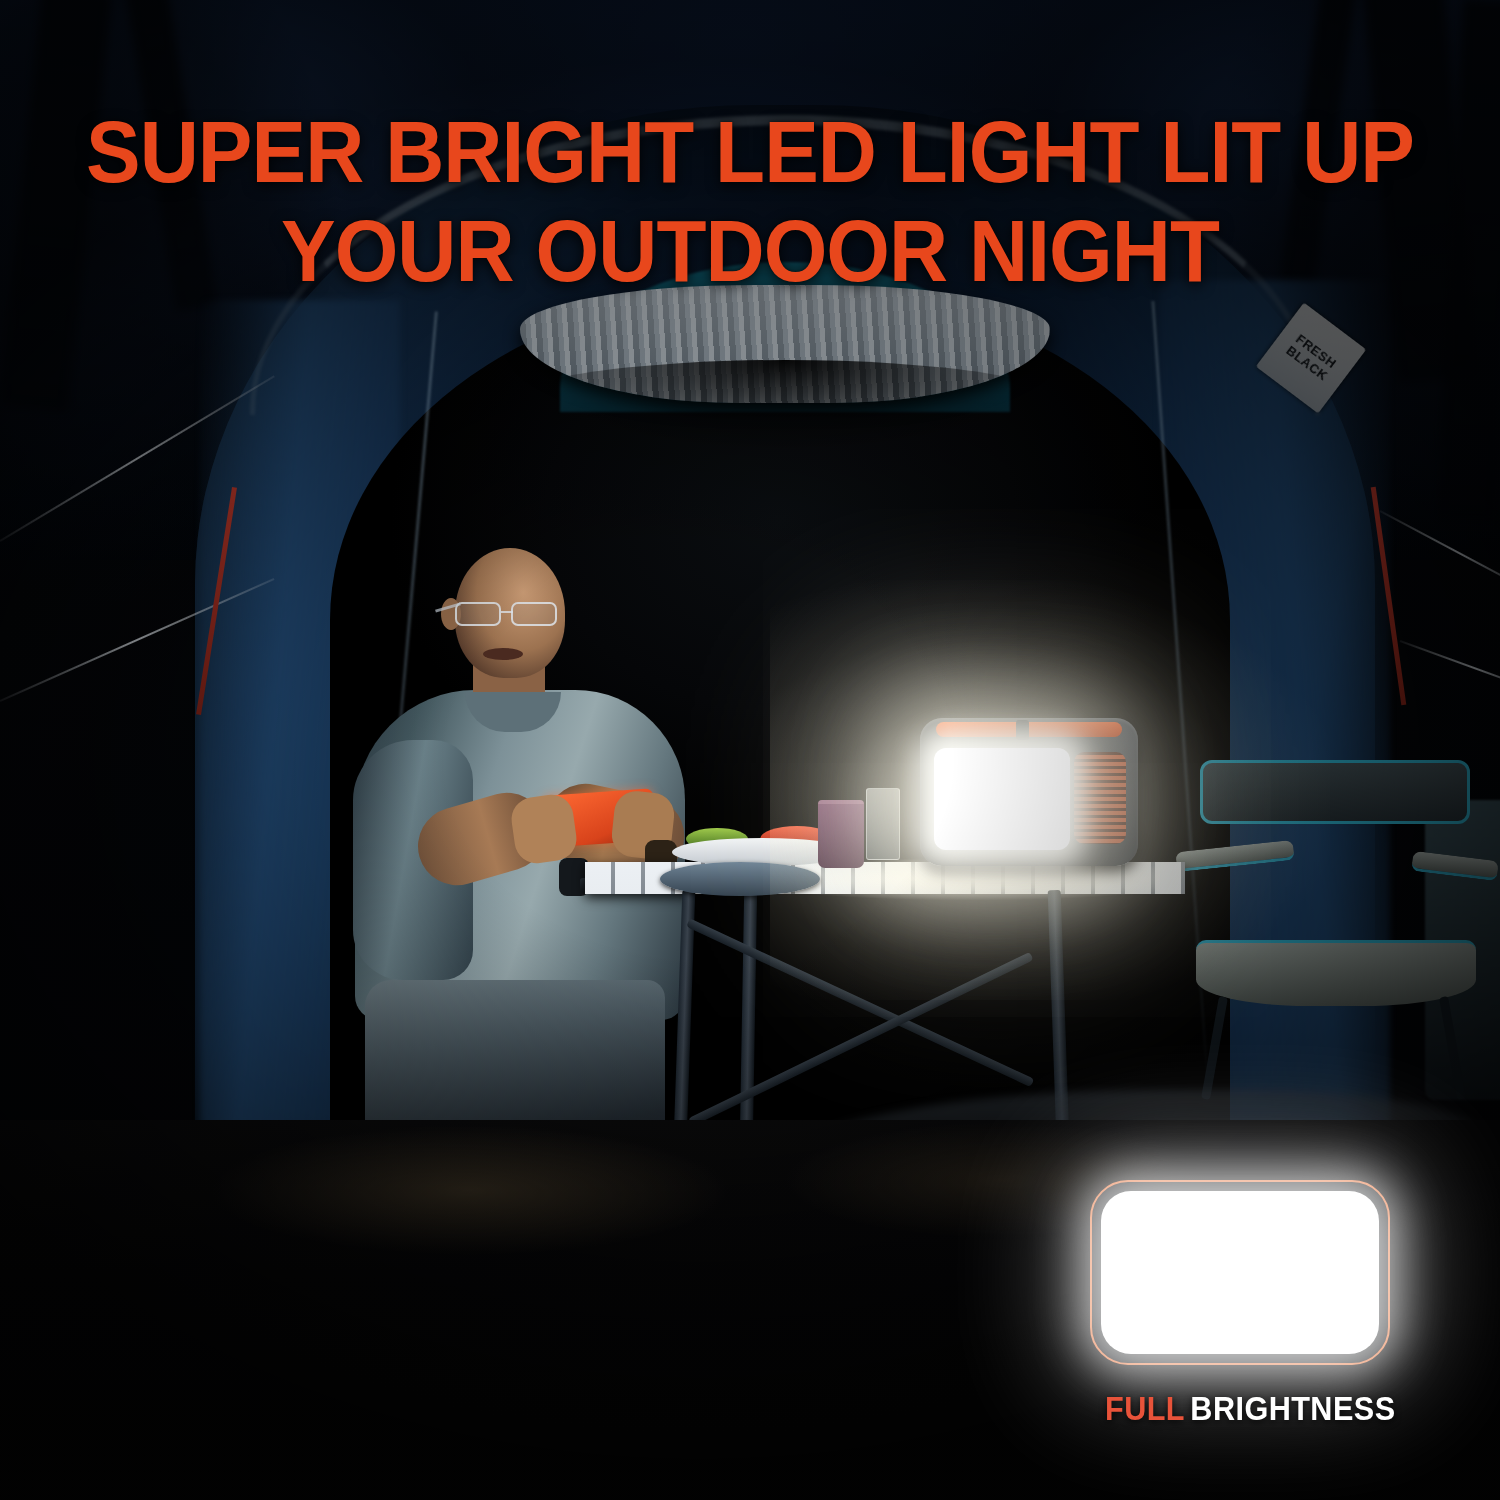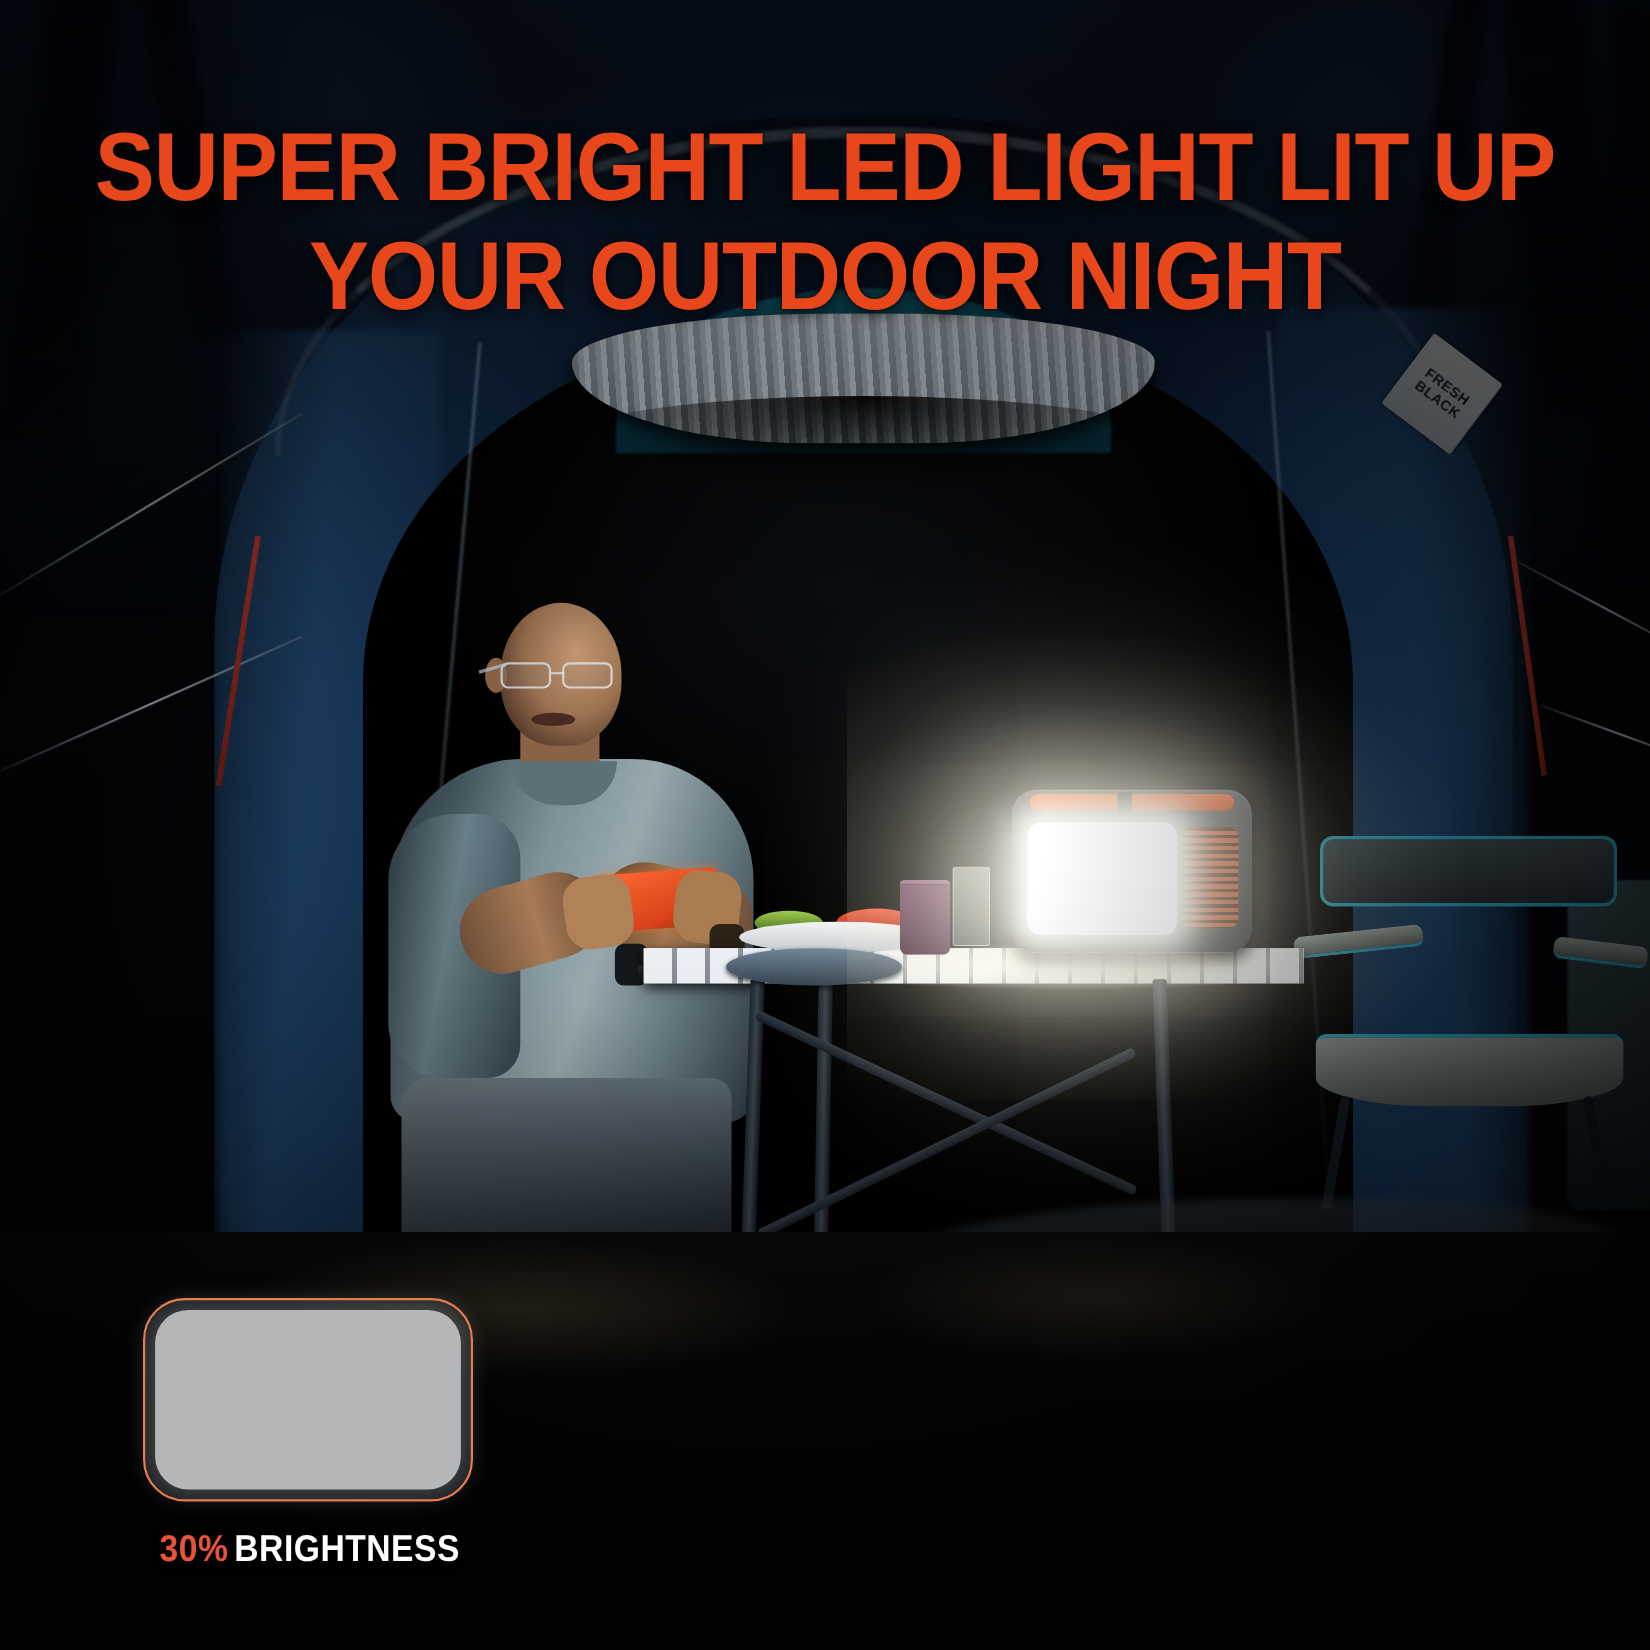--- a/index.html
+++ b/index.html
@@ -412,26 +412,26 @@
 
   <div class="ground-tarp"></div>
   <div class="ground"></div>
   <div class="scrim"></div>
 
   <h1 class="headline">SUPER BRIGHT LED LIGHT LIT UP
 YOUR OUTDOOR NIGHT</h1>
 
   <div class="swatch-row">
 
-    <div class="swatch-cell c1 sw-30">
+
+
+    <div class="swatch-cell c3 sw-full">
       <div class="swatch-outer">
         <div class="swatch-fill"></div>
       </div>
       <div class="swatch-label">
-        <span class="pct">30%</span><span>BRIGHTNESS</span>
+        <span class="pct">FULL</span><span>BRIGHTNESS</span>
       </div>
     </div>
 
-
-
   </div>
 
 </div>
 
 </body></html>

